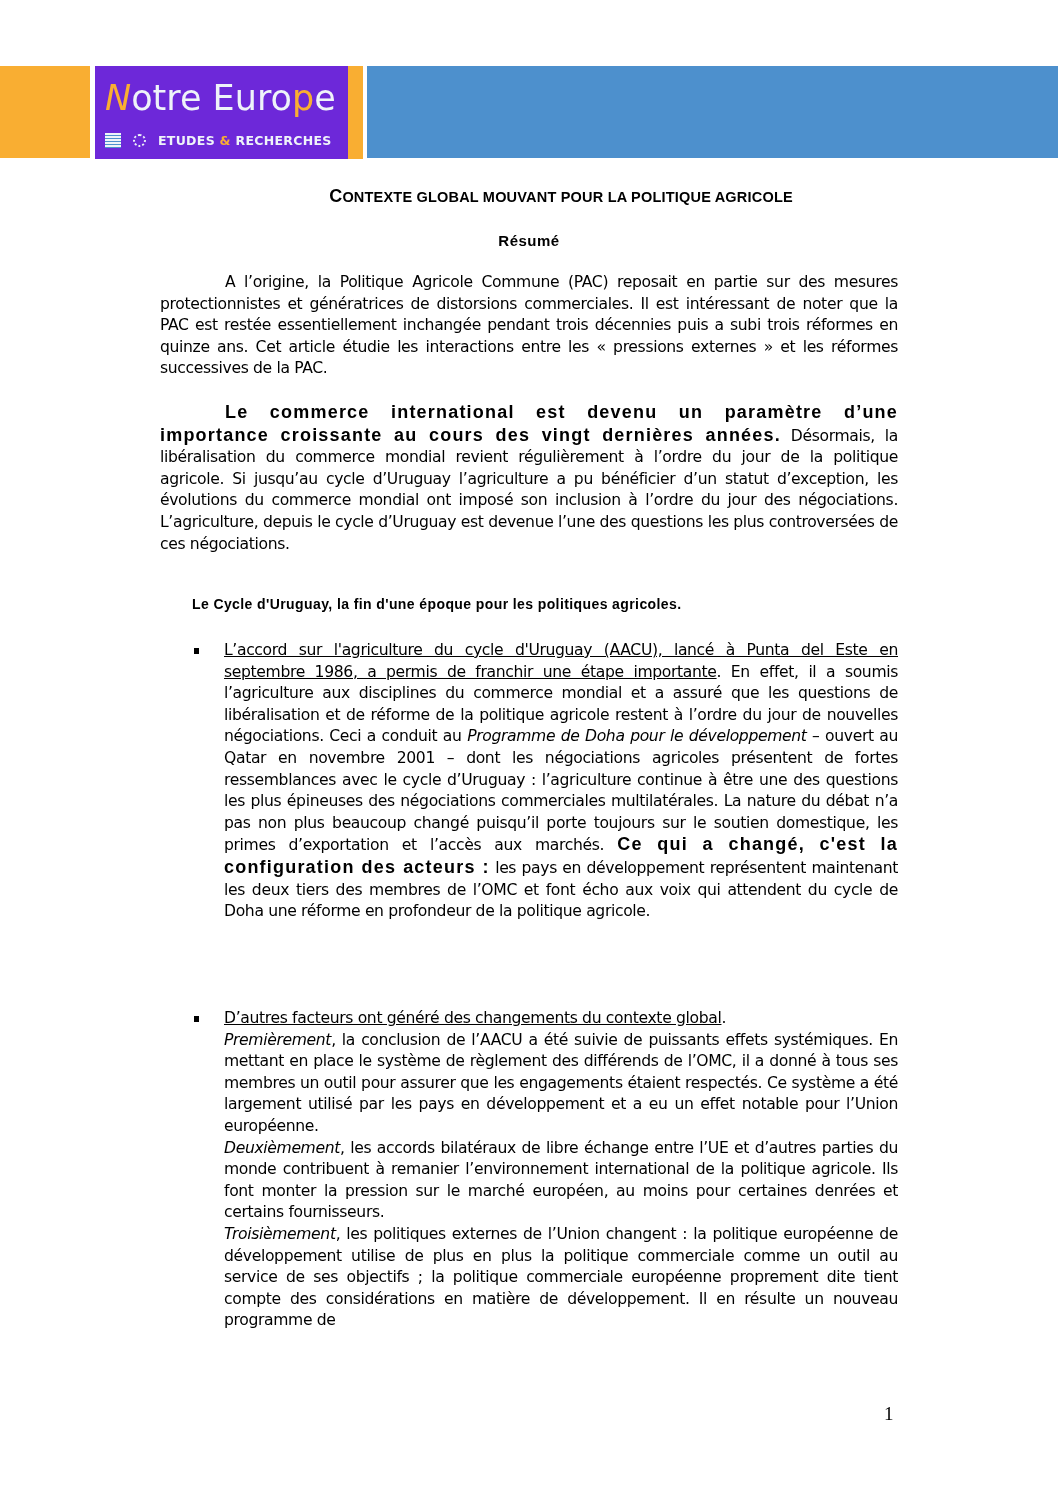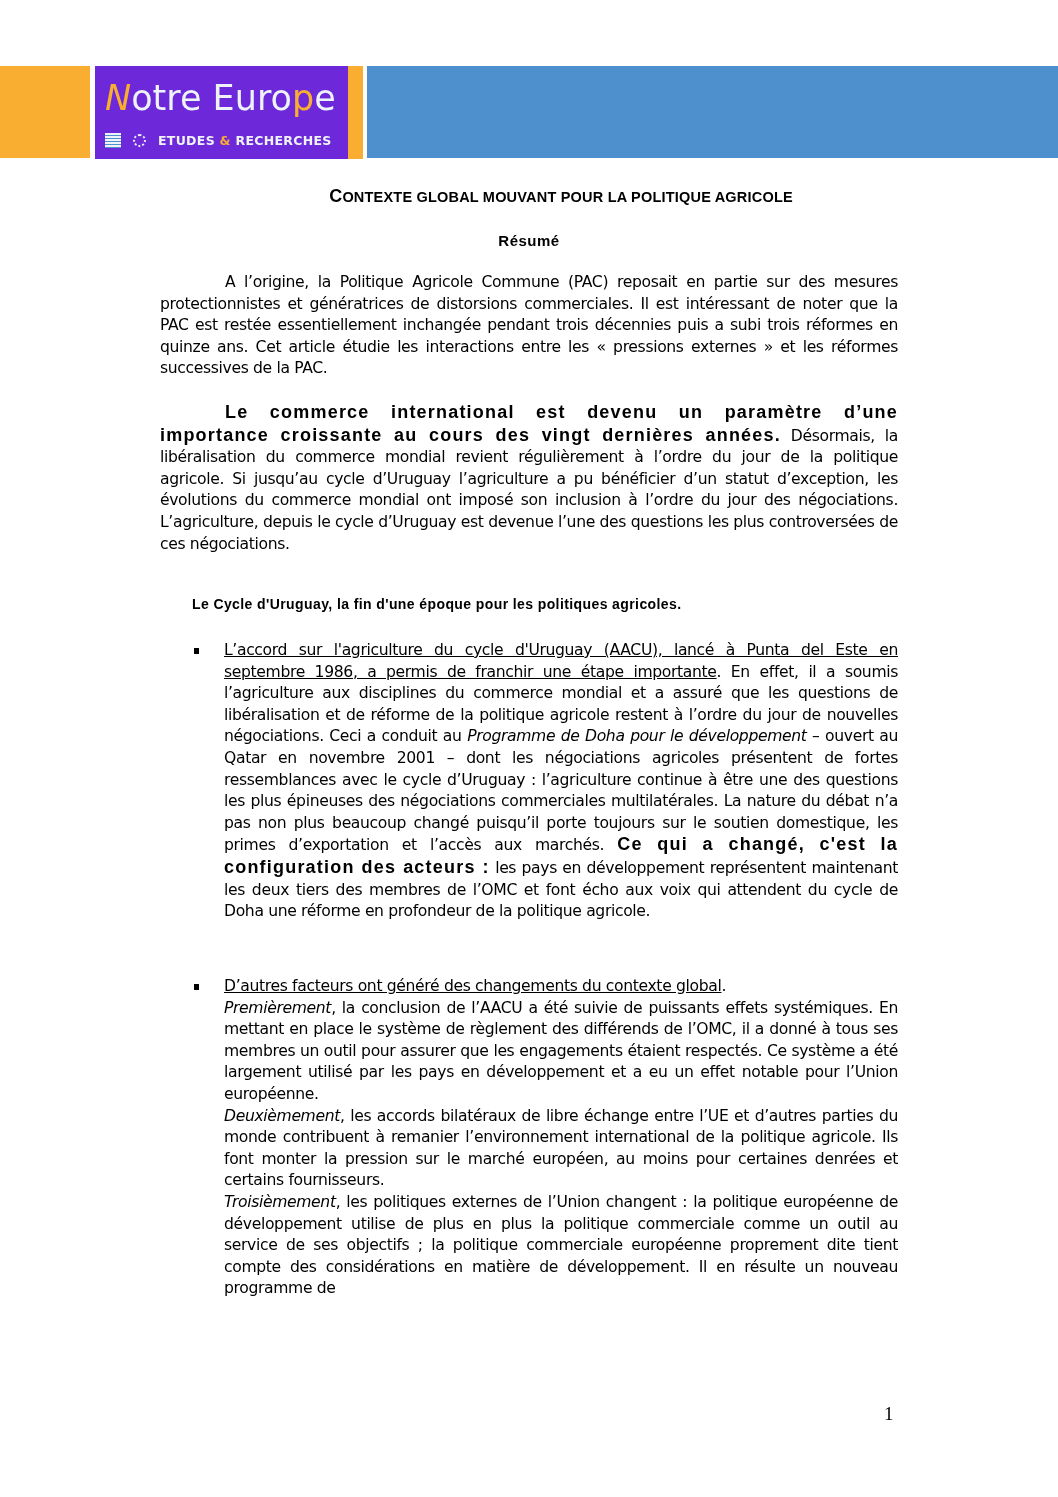--- a/index.html
+++ b/index.html
@@ -61,17 +61,17 @@
 <div class="para" style="top:272px;"><span class="indent"></span><span>A l’origine, la Politique Agricole Commune (PAC) reposait en partie sur des mesures protectionnistes et génératrices de distorsions commerciales. Il est intéressant de noter que la PAC est restée essentiellement inchangée pendant trois décennies puis a subi trois réformes en quinze ans. Cet article étudie les interactions entre les « pressions externes » et les réformes successives de la PAC.</span></div>
 
 <div class="para" style="top:402px;"><span class="indent"></span><b>Le commerce international est devenu un paramètre d’une importance croissante au cours des vingt dernières années.</b><span> Désormais, la libéralisation du commerce mondial revient régulièrement à l’ordre du jour de la politique agricole. Si jusqu’au cycle d’Uruguay l’agriculture a pu bénéficier d’un statut d’exception, les évolutions du commerce mondial ont imposé son inclusion à l’ordre du jour des négociations. L’agriculture, depuis le cycle d’Uruguay est devenue l’une des questions les plus controversées de ces négociations.</span></div>
 
 <div class="section-heading">Le Cycle d'Uruguay, la fin d'une époque pour les politiques agricoles.</div>
 
 <div class="bullet" style="top:640px;">
   <span class="mark"></span><u>L’accord sur l'agriculture du cycle d'Uruguay (AACU), lancé à Punta del Este en septembre 1986, a permis de franchir une étape importante</u><span>. En effet, il a soumis l’agriculture aux disciplines du commerce mondial et a assuré que les questions de libéralisation et de réforme de la politique agricole restent à l’ordre du jour de nouvelles négociations. Ceci a conduit au </span><i>Programme de Doha pour le développement</i><span> – ouvert au Qatar en novembre 2001 – dont les négociations agricoles présentent de fortes ressemblances avec le cycle d’Uruguay : l’agriculture continue à être une des questions les plus épineuses des négociations commerciales multilatérales. La nature du débat n’a pas non plus beaucoup changé puisqu’il porte  toujours sur le soutien domestique, les primes d’exportation et l’accès aux marchés. </span><b>Ce qui a changé, c'est la configuration des acteurs :</b><span> les pays en développement représentent maintenant les deux tiers des membres de l’OMC et font écho aux voix qui attendent du cycle de Doha une réforme en profondeur de la politique agricole.</span>
 </div>
 
-<div class="bullet" style="top:976px;">
+<div class="bullet" style="top:1008px;">
   <span class="mark"></span><u>D’autres facteurs ont généré des changements du contexte global</u><span>.</span><br><i>Premièrement</i><span>, la conclusion de l’AACU a été suivie de puissants effets systémiques. En mettant en place le système de règlement des différends de l’OMC, il a donné à tous ses membres un outil pour assurer que les engagements étaient respectés. Ce système a été largement utilisé par les pays en développement et a eu un effet notable pour l’Union européenne.</span><br><i>Deuxièmement</i><span>, les accords bilatéraux de libre échange entre l’UE et d’autres parties du monde contribuent à remanier l’environnement international de la politique agricole. Ils font monter la pression sur le marché européen, au moins pour certaines denrées et certains fournisseurs.</span><br><i>Troisièmement</i><span>, les politiques externes de l’Union changent : la politique européenne de développement utilise de plus en plus la politique commerciale comme un outil au service de ses objectifs ; la politique commerciale européenne proprement dite tient compte des considérations en matière de développement. Il en résulte un nouveau programme de</span>
 </div>
 
 <div class="page-num">1</div>
 
 </body></html>

